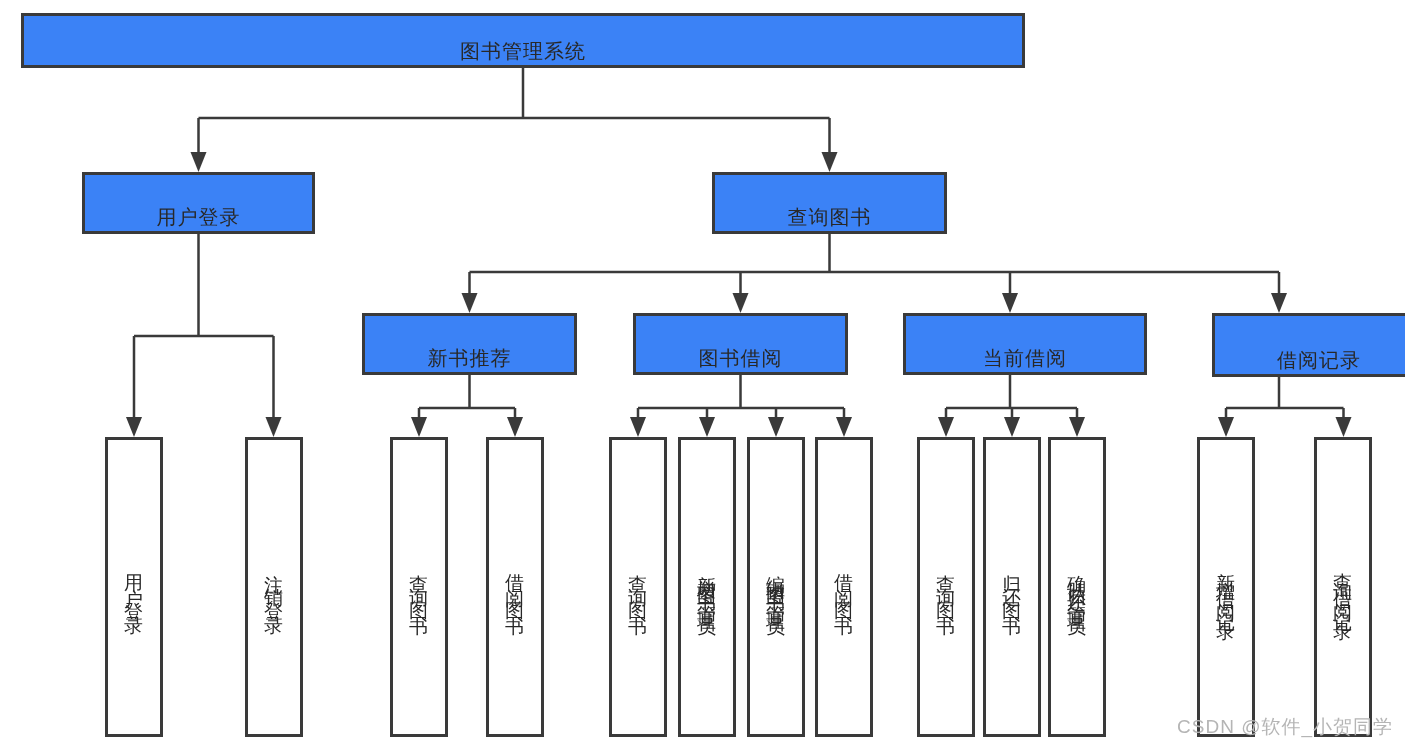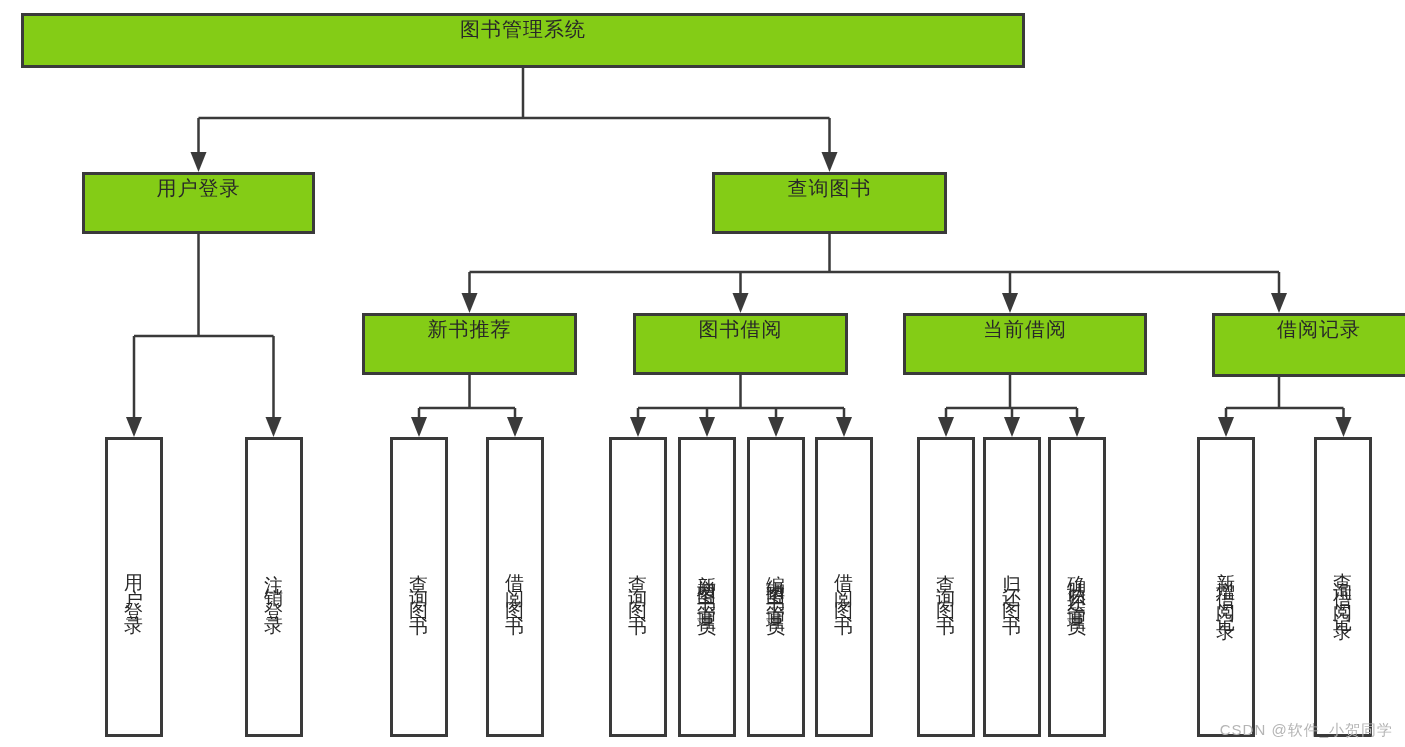--- a/index.html
+++ b/index.html
@@ -4,38 +4,38 @@
 <style>
   html,body{margin:0;padding:0;background:#ffffff;}
   body{
     width:1405px;height:747px;position:relative;overflow:hidden;
     font-family:"Liberation Sans","DejaVu Sans",sans-serif;
   }
   *{box-sizing:border-box;}
   .canvas{position:absolute;left:0;top:0;width:1405px;height:747px;}
   .connectors{position:absolute;left:0;top:0;width:1405px;height:747px;pointer-events:none;}
   .node{
-    position:absolute;border:3px solid #3a3a3a;background:#84cc16;
-    display:flex;align-items:flex-start;justify-content:center;
+    position:absolute;border:3px solid #3a3a3a;background:#3b82f6;
+    display:flex;align-items:flex-end;justify-content:center;
     font-size:20px;color:#282828;letter-spacing:1px;font-family:Liberation Mono, monospace;
   }
   .leaf{
     position:absolute;width:58px;height:300px;border:3px solid #3a3a3a;background:#ffffff;
     display:flex;align-items:center;justify-content:center;
   }
   .leaf span{
     writing-mode:vertical-rl;text-orientation:mixed;
     font-size:19px;color:#282828;line-height:1;
   }
   .sp-wide{letter-spacing:14px;}
   .sp-med{letter-spacing:10px;}
   .sp-tight{letter-spacing:6px;}
   .watermark{
     position:absolute;right:12px;bottom:7px;
-    color:#b5b5b5;font-size:15px;letter-spacing:1px;z-index:9;
+    color:#b5b5b5;font-size:19px;letter-spacing:1px;z-index:9;
   }
 </style>
 </head>
 <body>
 
 <div class="canvas">
 
   <svg class="connectors" viewBox="0 0 1405 747" xmlns="http://www.w3.org/2000/svg">
     <g stroke="#3a3a3a" stroke-width="2.5" fill="none">
 

